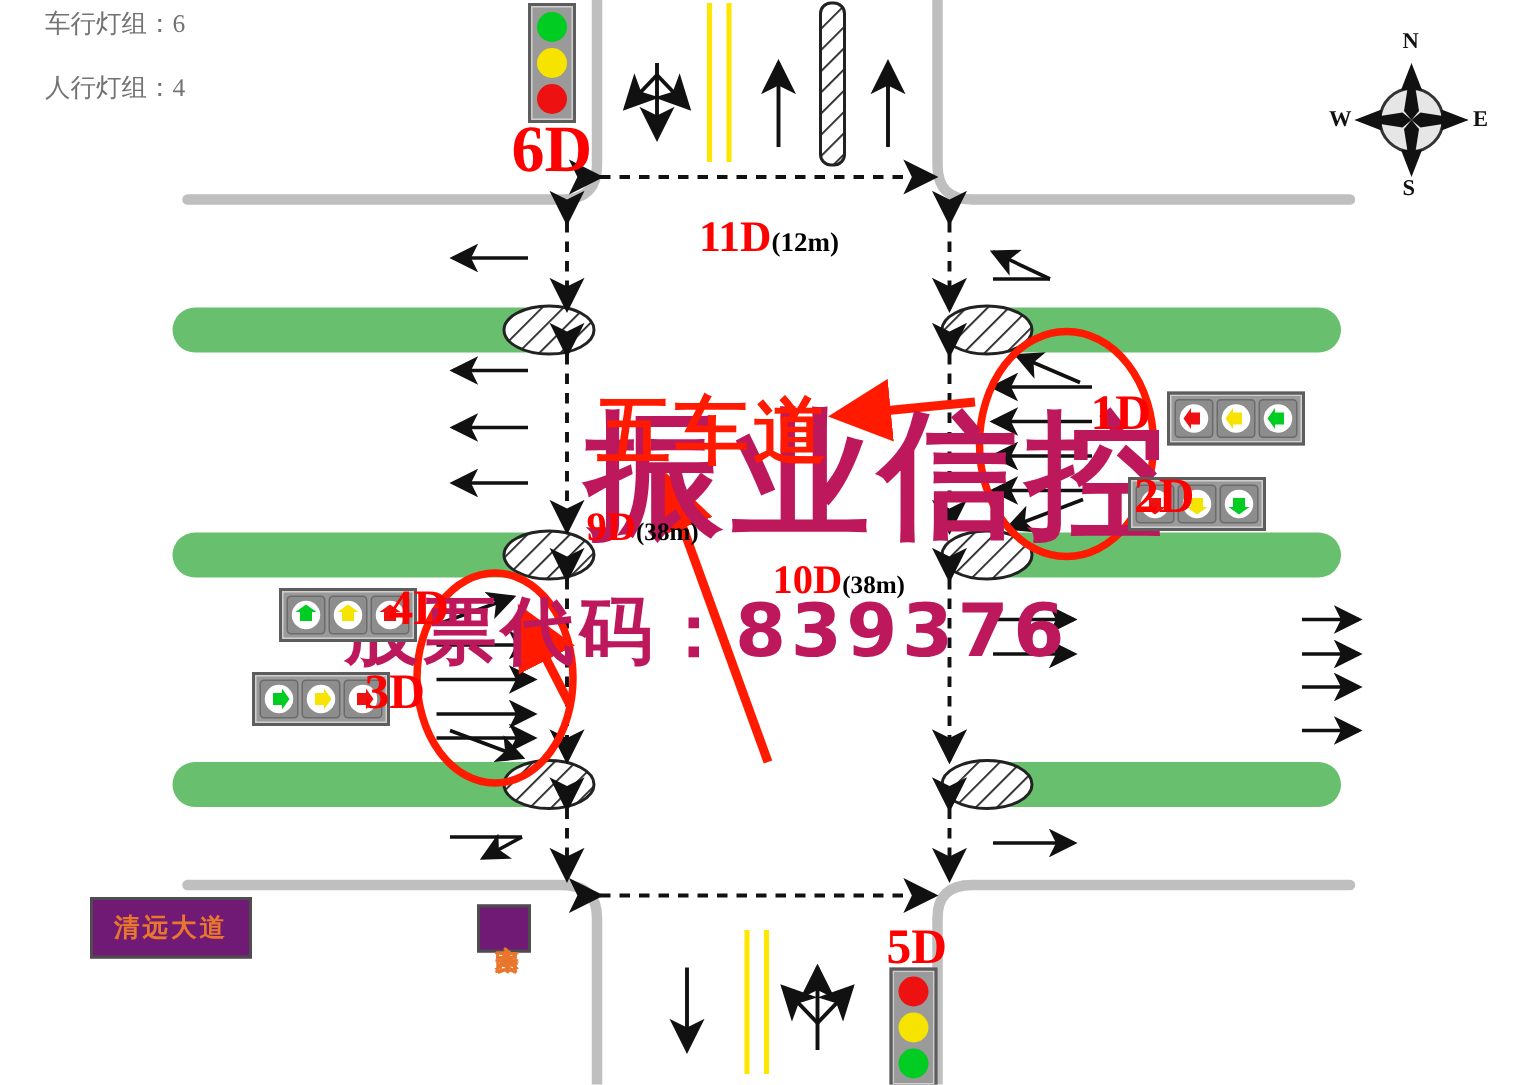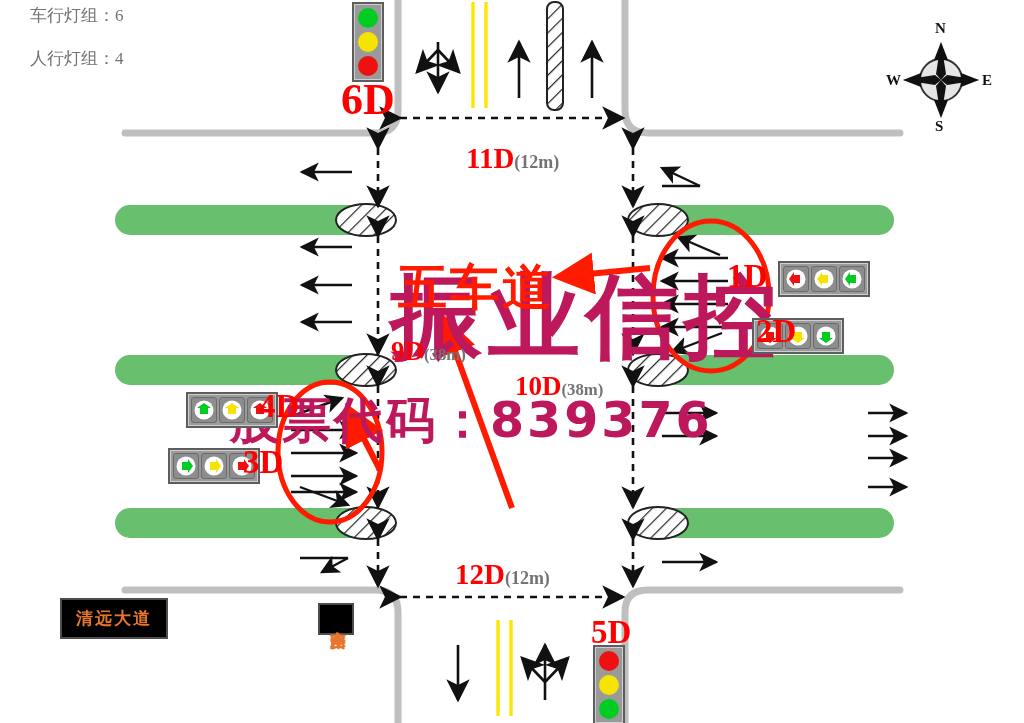--- a/index.html
+++ b/index.html
@@ -9,36 +9,36 @@
   svg.layer{position:absolute;left:0;top:0;width:1024px;height:723px;}
 
   .legend{position:absolute;font-size:17px;color:#737373;white-space:nowrap;
           font-family:Liberation Serif, serif;}
   .legend.l1{left:30px;top:4px;}
   .legend.l2{left:30px;top:47px;}
 
   
   .dlab{position:absolute;color:#ff0000;font-weight:bold;white-space:nowrap;
         font-family:"Liberation Serif","DejaVu Serif",serif;}
-  .dlab .m{color:#737373;font-size:.62em;font-weight:bold;}
+  .dlab .m{color:#000000;font-size:.62em;font-weight:bold;}
 
   
   .sig{position:absolute;background:#9a9a9a;border:2px solid #5d5d5d;
        box-shadow:0 0 0 1px #cfcfcf inset;display:flex;align-items:center;justify-content:center;}
   .sig.h{flex-direction:row;padding:3px 3px;gap:2px;}
   .sig.v{flex-direction:column;padding:3px 3px;gap:2px;}
   .lamp{width:22px;height:22px;border-radius:50%;position:relative;
         display:flex;align-items:center;justify-content:center;}
   .lamp.boxed{background:#8d8d8d;border:1px solid #6b6b6b;border-radius:3px;width:24px;height:24px;}
   .lamp .disc{width:20px;height:20px;border-radius:50%;display:block;}
   .red{background:#ee1111;}
   .yel{background:#f6e400;}
   .grn{background:#00cc22;}
 
-  .street{position:absolute;background:#000000;border:2px solid #4d4d4d;
+  .street{position:absolute;background:#701a75;border:2px solid #4d4d4d;
           color:#e8762c;font-weight:bold;text-align:center;
           font-family:"DejaVu Serif","Liberation Serif",serif;}
   .street.horiz{font-size:17px;padding:7px 14px;letter-spacing:2px;}
   .street.vert{font-size:16px;padding:12px 5px;line-height:1.16;letter-spacing:1px;}
 
   .wm{position:absolute;color:#be185d;font-weight:bold;pointer-events:none;
       font-family:"DejaVu Sans","Liberation Sans",sans-serif;white-space:nowrap;}
   .wm.t1{left:390px;top:255px;font-size:92px;letter-spacing:6px;}
   .wm.t2{left:230px;top:388px;font-size:49px;letter-spacing:3px;}
 
@@ -200,23 +200,20 @@
   <div class="wm t2">股票代码：839376</div>
 
   <div class="legend l1">车行灯组：6</div>
   <div class="legend l2">人行灯组：4</div>
 
   <div class="five">五车道</div>
 
   <div class="dlab" style="left:466px;top:142px;font-size:29px;">
     <span>11D</span><span class="m">(12m)</span>
   </div>
-  <div class="dlab" style="left:455px;top:558px;font-size:29px;">
-    <span>12D</span><span class="m">(12m)</span>
-  </div>
   <div class="dlab" style="left:379px;top:336px;font-size:27px;margin-left:12px;">
     <span>9D</span><span class="m">(38m)</span>
   </div>
   <div class="dlab" style="left:515px;top:371px;font-size:27px;">
     <span>10D</span><span class="m">(38m)</span>
   </div>
 
   <div class="sig v" style="left:352px;top:2px;">
     <span class="lamp">
         <span class="disc grn"></span>

